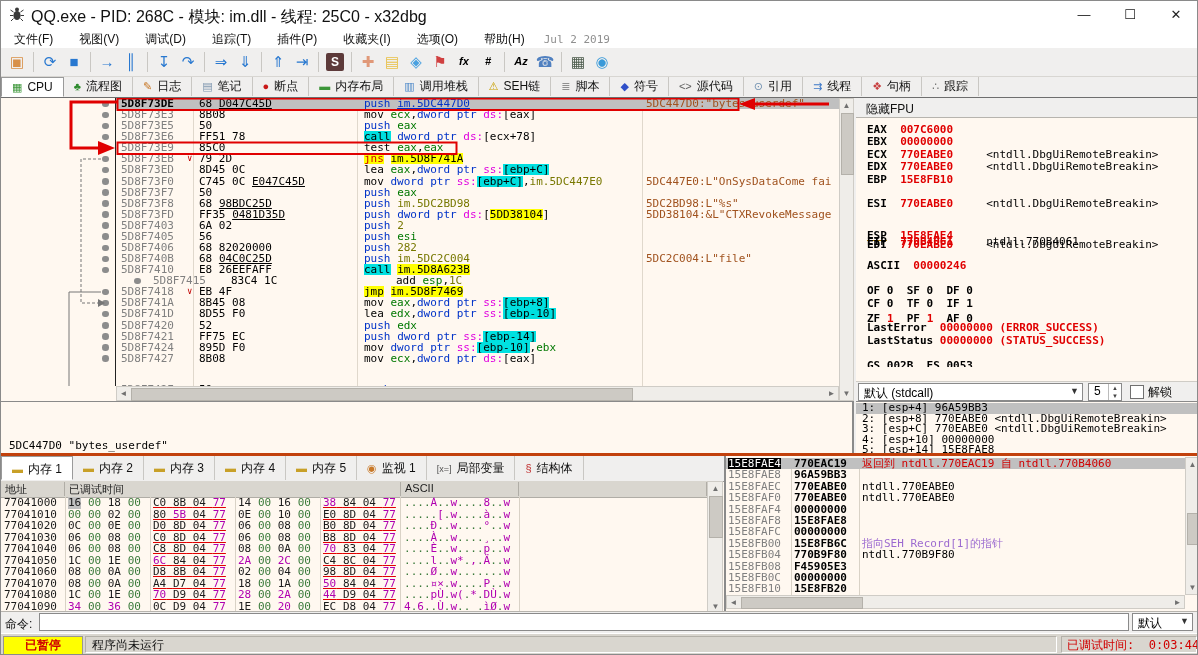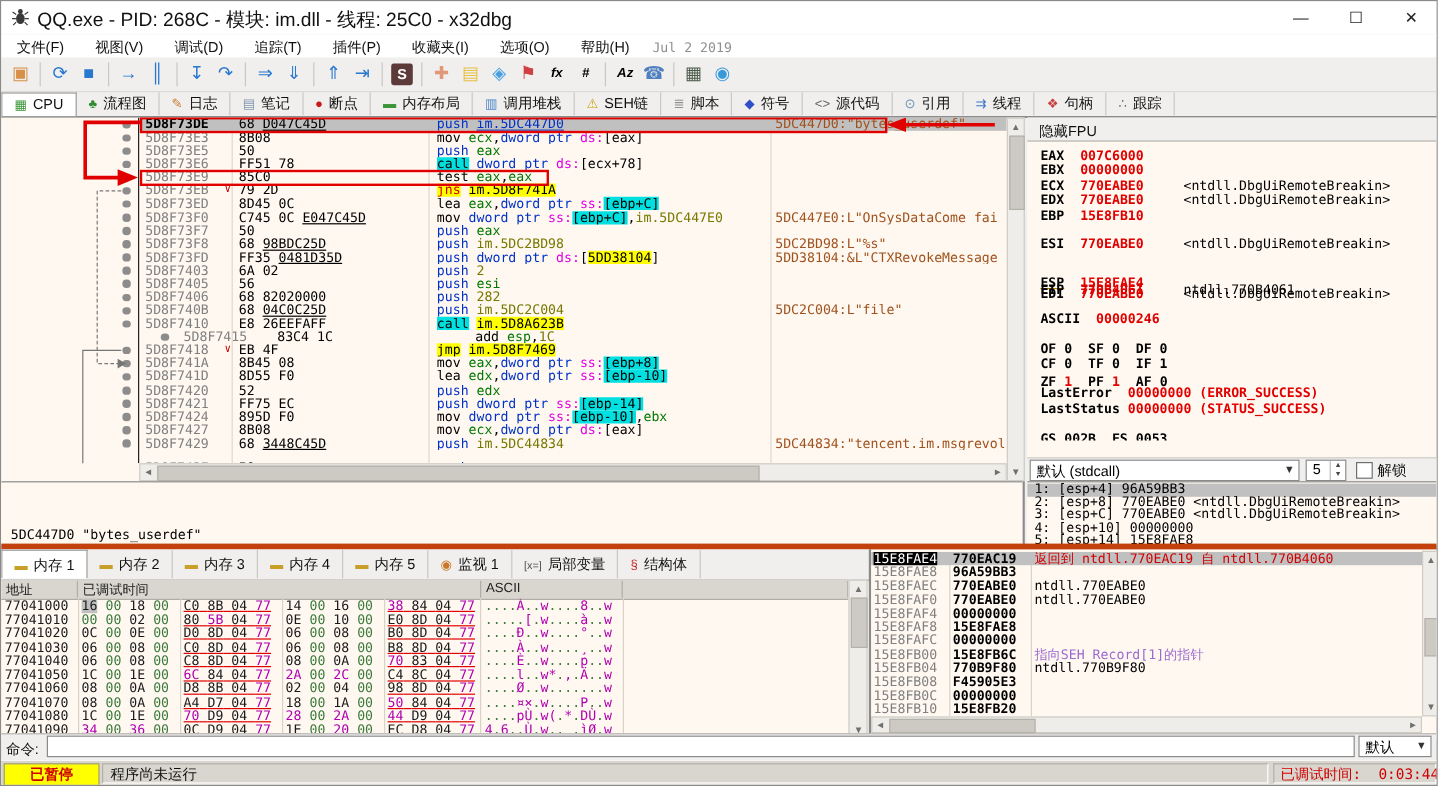--- a/index.html
+++ b/index.html
@@ -68,21 +68,21 @@
   .combo .arr{position:absolute;right:3px;top:2px;font-size:9px;color:#333;}
   #cc-combo{left:2px;top:1px;width:225px;height:18px;padding:1px 0 0 5px;}
   #cc-spin{position:absolute;left:232px;top:1px;width:34px;height:18px;background:#fff;border:1px solid #8a8a8a;font-size:12px;box-sizing:border-box;padding-left:5px;}
   #cc-spin .spinbtns{position:absolute;right:0;top:0;width:12px;height:16px;font-size:6px;color:#444;text-align:center;line-height:8px;border-left:1px solid #bbb;}
   #cc-check{position:absolute;left:274px;top:3px;width:12px;height:12px;background:#fff;border:1px solid #707070;}
   #cc-unlock{position:absolute;left:292px;top:2px;font-size:12px;color:#111;}
   #argspanel{position:absolute;left:0;top:303px;width:343px;height:53px;background:#fff8f0;border-top:1px solid #8a8a8a;overflow:hidden;}
   .al{position:absolute;left:6px;width:337px;height:10.6px;font-size:11px;line-height:10.6px;color:#000;white-space:pre;}
   .al.sel{background:#c0c0c0;left:0;padding-left:6px;width:343px;}
   
-  #bottom{position:absolute;left:0;top:452px;width:1198px;height:160px;border-top:5px solid #c2410c;box-sizing:border-box;}
+  #bottom{position:absolute;left:0;top:452px;width:1198px;height:160px;border-top:3px solid #c2410c;box-sizing:border-box;}
   #dumppanel{position:absolute;left:0;top:0;width:723px;height:158px;background:#fff8f0;}
   #dumptabs{position:absolute;left:0;top:0;width:723px;height:25px;background:#f0efee;border-bottom:1px solid #9a9a9a;font-size:12px;}
   #dumphdr{position:absolute;left:0;top:25px;width:706px;height:16px;background:#d9d6cf;border-bottom:1px solid #b0ada6;font-size:11px;color:#222;}
   .hcell{position:absolute;top:1px;padding-left:4px;border-right:1px solid #b0ada6;height:14px;box-sizing:border-box;}
   #dumprows{position:absolute;left:0;top:41px;width:706px;height:117px;overflow:hidden;}
   .mr{position:absolute;left:0;width:706px;height:11.5px;font-size:11px;line-height:11.5px;white-space:pre;}
   .mr .maddr{position:absolute;left:3px;color:#1a1a1a;}
   .mgrp{position:absolute;}
   .mgrp.ptr{text-decoration:underline;text-decoration-color:#e00000;}
   .dz{color:#3a7a3a}.dp{color:#b000b0}.dk{color:#1a1a1a}
@@ -164,21 +164,20 @@
           <div class="dr mono" style="top: 155.078px;"><span class="dot"></span><span class="da">5D8F740B</span><span class="db"><span class="tk-k">68 </span><span class="tk-u">04C0C25D</span></span><span class="di"><span class="tk-mn">push</span><span class="tk-k"> </span><span class="tk-mod">im.5DC2C004</span></span><span class="dc">5DC2C004:L"file"</span></div>
           <div class="dr mono" style="top: 166.155px;"><span class="dot"></span><span class="da">5D8F7410</span><span class="db"><span class="tk-k">E8 26EEFAFF</span></span><span class="di"><span class="tk-cyb">call</span><span class="tk-k"> </span><span class="tk-ylb">im.5D8A623B</span></span></div>
           <div class="dr mono" style="top: 177.232px; margin-left: 32px;"><span class="dot"></span><span class="da">5D8F7415</span><span class="db"><span class="tk-k">83C4 1C</span></span><span class="di"><span class="tk-k">add</span><span class="tk-k"> </span><span class="tk-r">esp</span><span class="tk-k">,</span><span class="tk-imm">1C</span></span></div>
           <div class="dr mono" style="top: 188.309px;"><span class="dot"></span><span class="jmark mono">∨</span><span class="da">5D8F7418</span><span class="db"><span class="tk-k">EB 4F</span></span><span class="di"><span class="tk-ylb">jmp</span><span class="tk-k"> </span><span class="tk-ylb">im.5D8F7469</span></span></div>
           <div class="dr mono" style="top: 199.386px;"><span class="dot"></span><span class="da">5D8F741A</span><span class="db"><span class="tk-k">8B45 08</span></span><span class="di"><span class="tk-k">mov</span><span class="tk-k"> </span><span class="tk-r">eax</span><span class="tk-k">,</span><span class="tk-mn">dword ptr </span><span class="tk-seg">ss:</span><span class="tk-cyb">[ebp+8]</span></span></div>
           <div class="dr mono" style="top: 210.463px;"><span class="dot"></span><span class="da">5D8F741D</span><span class="db"><span class="tk-k">8D55 F0</span></span><span class="di"><span class="tk-k">lea</span><span class="tk-k"> </span><span class="tk-r">edx</span><span class="tk-k">,</span><span class="tk-mn">dword ptr </span><span class="tk-seg">ss:</span><span class="tk-cyb">[ebp-10]</span></span></div>
           <div class="dr mono" style="top: 221.54px;"><span class="dot"></span><span class="da">5D8F7420</span><span class="db"><span class="tk-k">52</span></span><span class="di"><span class="tk-mn">push</span><span class="tk-k"> </span><span class="tk-r">edx</span></span></div>
           <div class="dr mono" style="top: 232.617px;"><span class="dot"></span><span class="da">5D8F7421</span><span class="db"><span class="tk-k">FF75 EC</span></span><span class="di"><span class="tk-mn">push</span><span class="tk-k"> </span><span class="tk-mn">dword ptr </span><span class="tk-seg">ss:</span><span class="tk-cyb">[ebp-14]</span></span></div>
           <div class="dr mono" style="top: 243.694px;"><span class="dot"></span><span class="da">5D8F7424</span><span class="db"><span class="tk-k">895D F0</span></span><span class="di"><span class="tk-k">mov</span><span class="tk-k"> </span><span class="tk-mn">dword ptr </span><span class="tk-seg">ss:</span><span class="tk-cyb">[ebp-10]</span><span class="tk-k">,</span><span class="tk-r">ebx</span></span></div>
           <div class="dr mono" style="top: 254.771px;"><span class="dot"></span><span class="da">5D8F7427</span><span class="db"><span class="tk-k">8B08</span></span><span class="di"><span class="tk-k">mov</span><span class="tk-k"> </span><span class="tk-r">ecx</span><span class="tk-k">,</span><span class="tk-mn">dword ptr </span><span class="tk-seg">ds:</span><span class="tk-k">[eax]</span></span></div>
-          <div class="dr mono" style="top: 265.848px;"><span class="dot"></span><span class="da">5D8F7429</span><span class="db"><span class="tk-k">68 </span><span class="tk-u">3448C45D</span></span><span class="di"><span class="tk-mn">push</span><span class="tk-k"> </span><span class="tk-mod">im.5DC44834</span></span><span class="dc">5DC44834:"tencent.im.msgrevol</span></div>
           <div class="dr mono" style="top: 286px;"><span class="dot"></span><span class="da">5D8F742E</span><span class="db"><span class="tk-k">50</span></span><span class="di"><span class="tk-mn">push</span><span class="tk-k"> </span><span class="tk-r">eax</span></span></div>
         </div>
 
       <svg class="overlay" width="853" height="356">
         <polyline points="100,61 80,61 80,205 98,205" fill="none" stroke="#767676" stroke-width="1" stroke-dasharray="3,2"></polyline>
         <polygon points="104,205 97,201 97,209" fill="#767676"></polygon>
         <polyline points="100,194 68,194 68,288" fill="none" stroke="#767676" stroke-width="1"></polyline>
         <rect x="116.5" y="0.5" width="621" height="11.5" fill="none" stroke="#e00000" stroke-width="2"></rect>
         <line x1="828" y1="6" x2="752" y2="6" stroke="#e00000" stroke-width="3"></line>
         <polygon points="738,6 754,0 754,12" fill="#e00000"></polygon>

